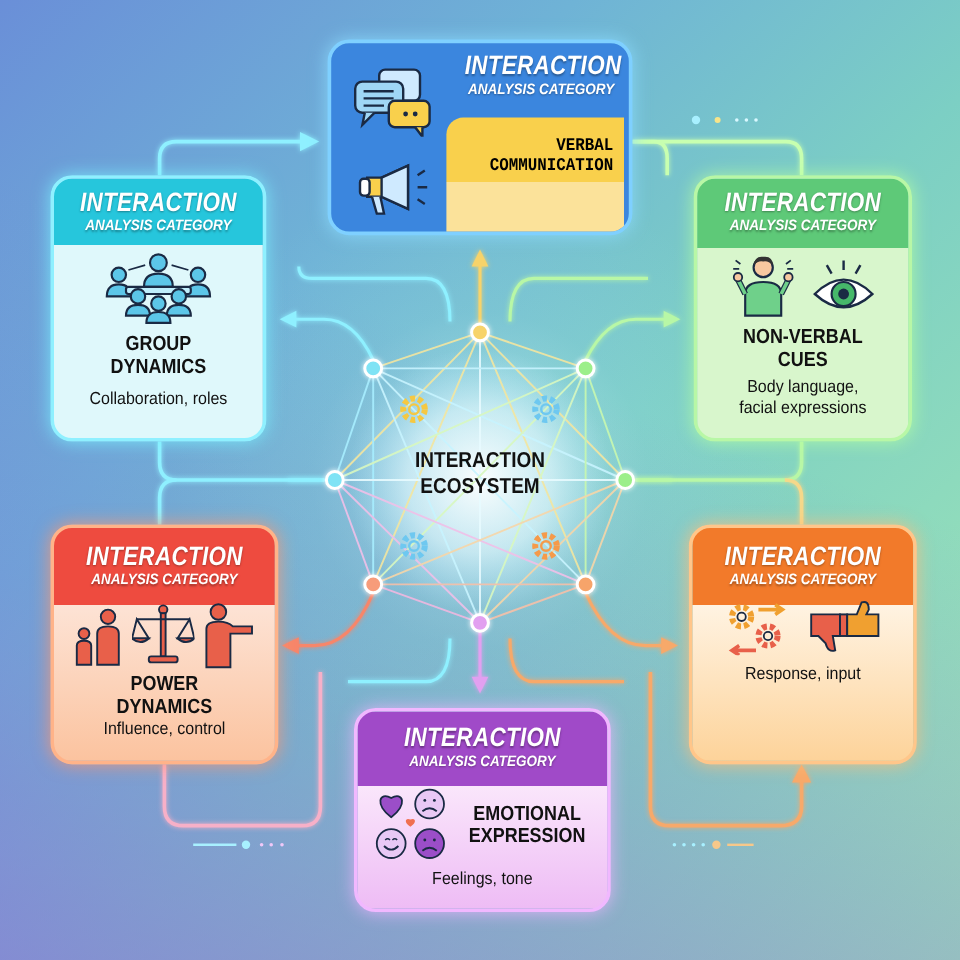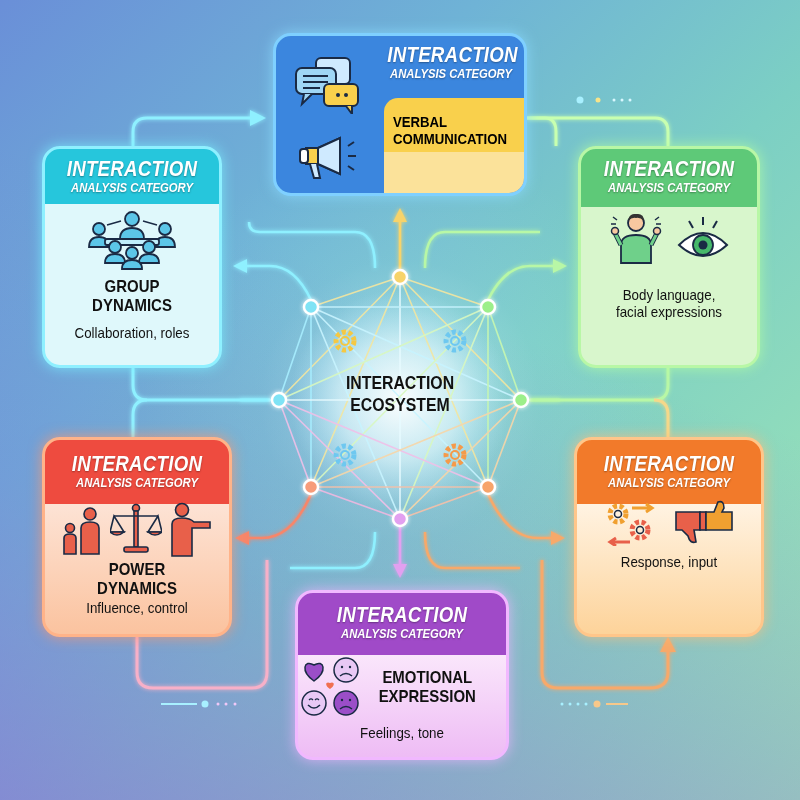--- a/index.html
+++ b/index.html
@@ -33,21 +33,21 @@
   }
   .card .head .t1 { font-size: 22px; letter-spacing: 0.3px; line-height: 24px; display: block; font-family: "Liberation Sans", sans-serif; transform: scaleX(0.85); }
   .card .head .t2 { font-size: 12.5px; line-height: 14px; display: block; transform: scaleX(0.9); }
   .card .body { text-align: center; color: #111; }
   .title-txt { font-weight: bold; font-size: 17px; line-height: 19px; display: block; transform: scaleX(0.88); }
   .desc-txt { font-size: 14.5px; line-height: 17px; display: block; transform: scaleX(0.92); }
 
   
   #card-verbal { left: 273px; top: 33px; width: 254px; height: 163px; background: #3b86de; border-color: #7fd0ff; box-shadow: 0 0 14px rgba(140,220,255,0.8); }
   #card-verbal .head { position: absolute; left: 100px; top: 7px; width: 150px; }
-  #card-verbal .yellow { position: absolute; left: 108px; top: 62px; width: 148px; height: 98px; border-radius: 14px 0 0 0; background: linear-gradient(#f9d04c 0 55%, #fbe29a 55% 100%); text-align: left; }
+  #card-verbal .yellow { position: absolute; left: 96px; top: 62px; width: 148px; height: 98px; border-radius: 14px 0 0 0; background: linear-gradient(#f9d04c 0 55%, #fbe29a 55% 100%); text-align: right; font-family: Liberation Mono, monospace; }
   #card-verbal .yellow .title-txt { padding-top: 15px; font-size: 15px; line-height: 17px; }
   #card-verbal .yellow .desc-txt { padding-top: 14px; font-size: 14px; line-height: 16px; }
 
   
   #card-group { left: 42px; top: 146px; width: 180px; height: 222px; background: linear-gradient(#26c6dc 0 55px, #dff8fb 55px 100%); border-color: #8ff0ff; box-shadow: 0 0 14px rgba(120,240,255,0.8); }
   
   #card-nonverbal { left: 578px; top: 146px; width: 182px; height: 222px; background: linear-gradient(#5ec978 0 58px, #d8f6cc 58px 100%); border-color: #b8f7a6; box-shadow: 0 0 14px rgba(180,255,160,0.8); }
   
   #card-power { left: 42px; top: 437px; width: 190px; height: 200px; background: linear-gradient(#ee4b3f 0 64px, #fde3d5 64px, #fbc39f 100%); border-color: #ffb389; box-shadow: 0 0 14px rgba(255,150,110,0.8); }
   
@@ -286,21 +286,25 @@
       </svg>
       <svg width="56" height="46">
         <path d="M4 30 Q28 6 52 30 Q28 52 4 30 Z" fill="#fff" stroke="#1a2a44" stroke-width="2"></path>
         <circle cx="28" cy="30" r="10" fill="#46b86a" stroke="#1a2a44" stroke-width="1.8"></circle>
         <circle cx="28" cy="30" r="4.5" fill="#1a2a44"></circle>
         <line x1="28" y1="2" x2="28" y2="10" stroke="#1a2a44" stroke-width="2"></line>
         <line x1="14" y1="6" x2="18" y2="13" stroke="#1a2a44" stroke-width="2"></line>
         <line x1="42" y1="6" x2="38" y2="13" stroke="#1a2a44" stroke-width="2"></line>
       </svg>
     </div>
-    <div style="margin-top:22px">
+    <div>
+      <span class="title-txt">NON-VERBAL</span>
+      <span class="title-txt">CUES</span>
+    </div>
+    <div style="margin-top:6px">
       <span class="desc-txt">Body language,</span>
       <span class="desc-txt">facial expressions</span>
     </div>
   </div>
 </div>
 
 <div class="card" id="card-power">
   <div class="head" style="padding-top:12px">
     <span class="t1">INTERACTION</span>
     <span class="t2">ANALYSIS CATEGORY</span>
@@ -366,21 +370,21 @@
     <span class="desc-txt" style="margin-top:8px">Response, input</span>
   </div>
 </div>
 
 <div class="card" id="card-emotional">
   <div class="head" style="padding-top:10px">
     <span class="t1">INTERACTION</span>
     <span class="t2">ANALYSIS CATEGORY</span>
   </div>
   <div class="body">
-    <div style="display:flex;align-items:center;gap:10px;margin-top:14px">
+    <div style="display:flex;align-items:center;justify-content:center;gap:10px;margin-top:14px">
       <svg width="64" height="64">
         <path d="M16 26 C 2 16 6 4 16 10 C 26 4 30 16 16 26 Z" fill="#9b4ec8" stroke="#1a2a44" stroke-width="1.5"></path>
         <circle cx="48" cy="15" r="12" fill="#e8c8f5" stroke="#1a2a44" stroke-width="1.5"></circle>
         <path d="M42 21 Q48 16 54 21" stroke="#1a2a44" stroke-width="1.5" fill="none"></path>
         <circle cx="44" cy="12" r="1.2" fill="#1a2a44"></circle>
           <circle cx="52" cy="12" r="1.2" fill="#1a2a44"></circle>
         <path d="M32 34 C 26 30 28 26 32 28 C 36 26 38 30 32 34 Z" fill="#f07050"></path>
         <circle cx="16" cy="48" r="12" fill="#e8c8f5" stroke="#1a2a44" stroke-width="1.5"></circle>
         <path d="M10 50 Q16 56 22 50" stroke="#1a2a44" stroke-width="1.5" fill="none"></path>
         <path d="M11 45 Q13 43 15 45 M17 45 Q19 43 21 45" stroke="#1a2a44" stroke-width="1.2" fill="none"></path>

